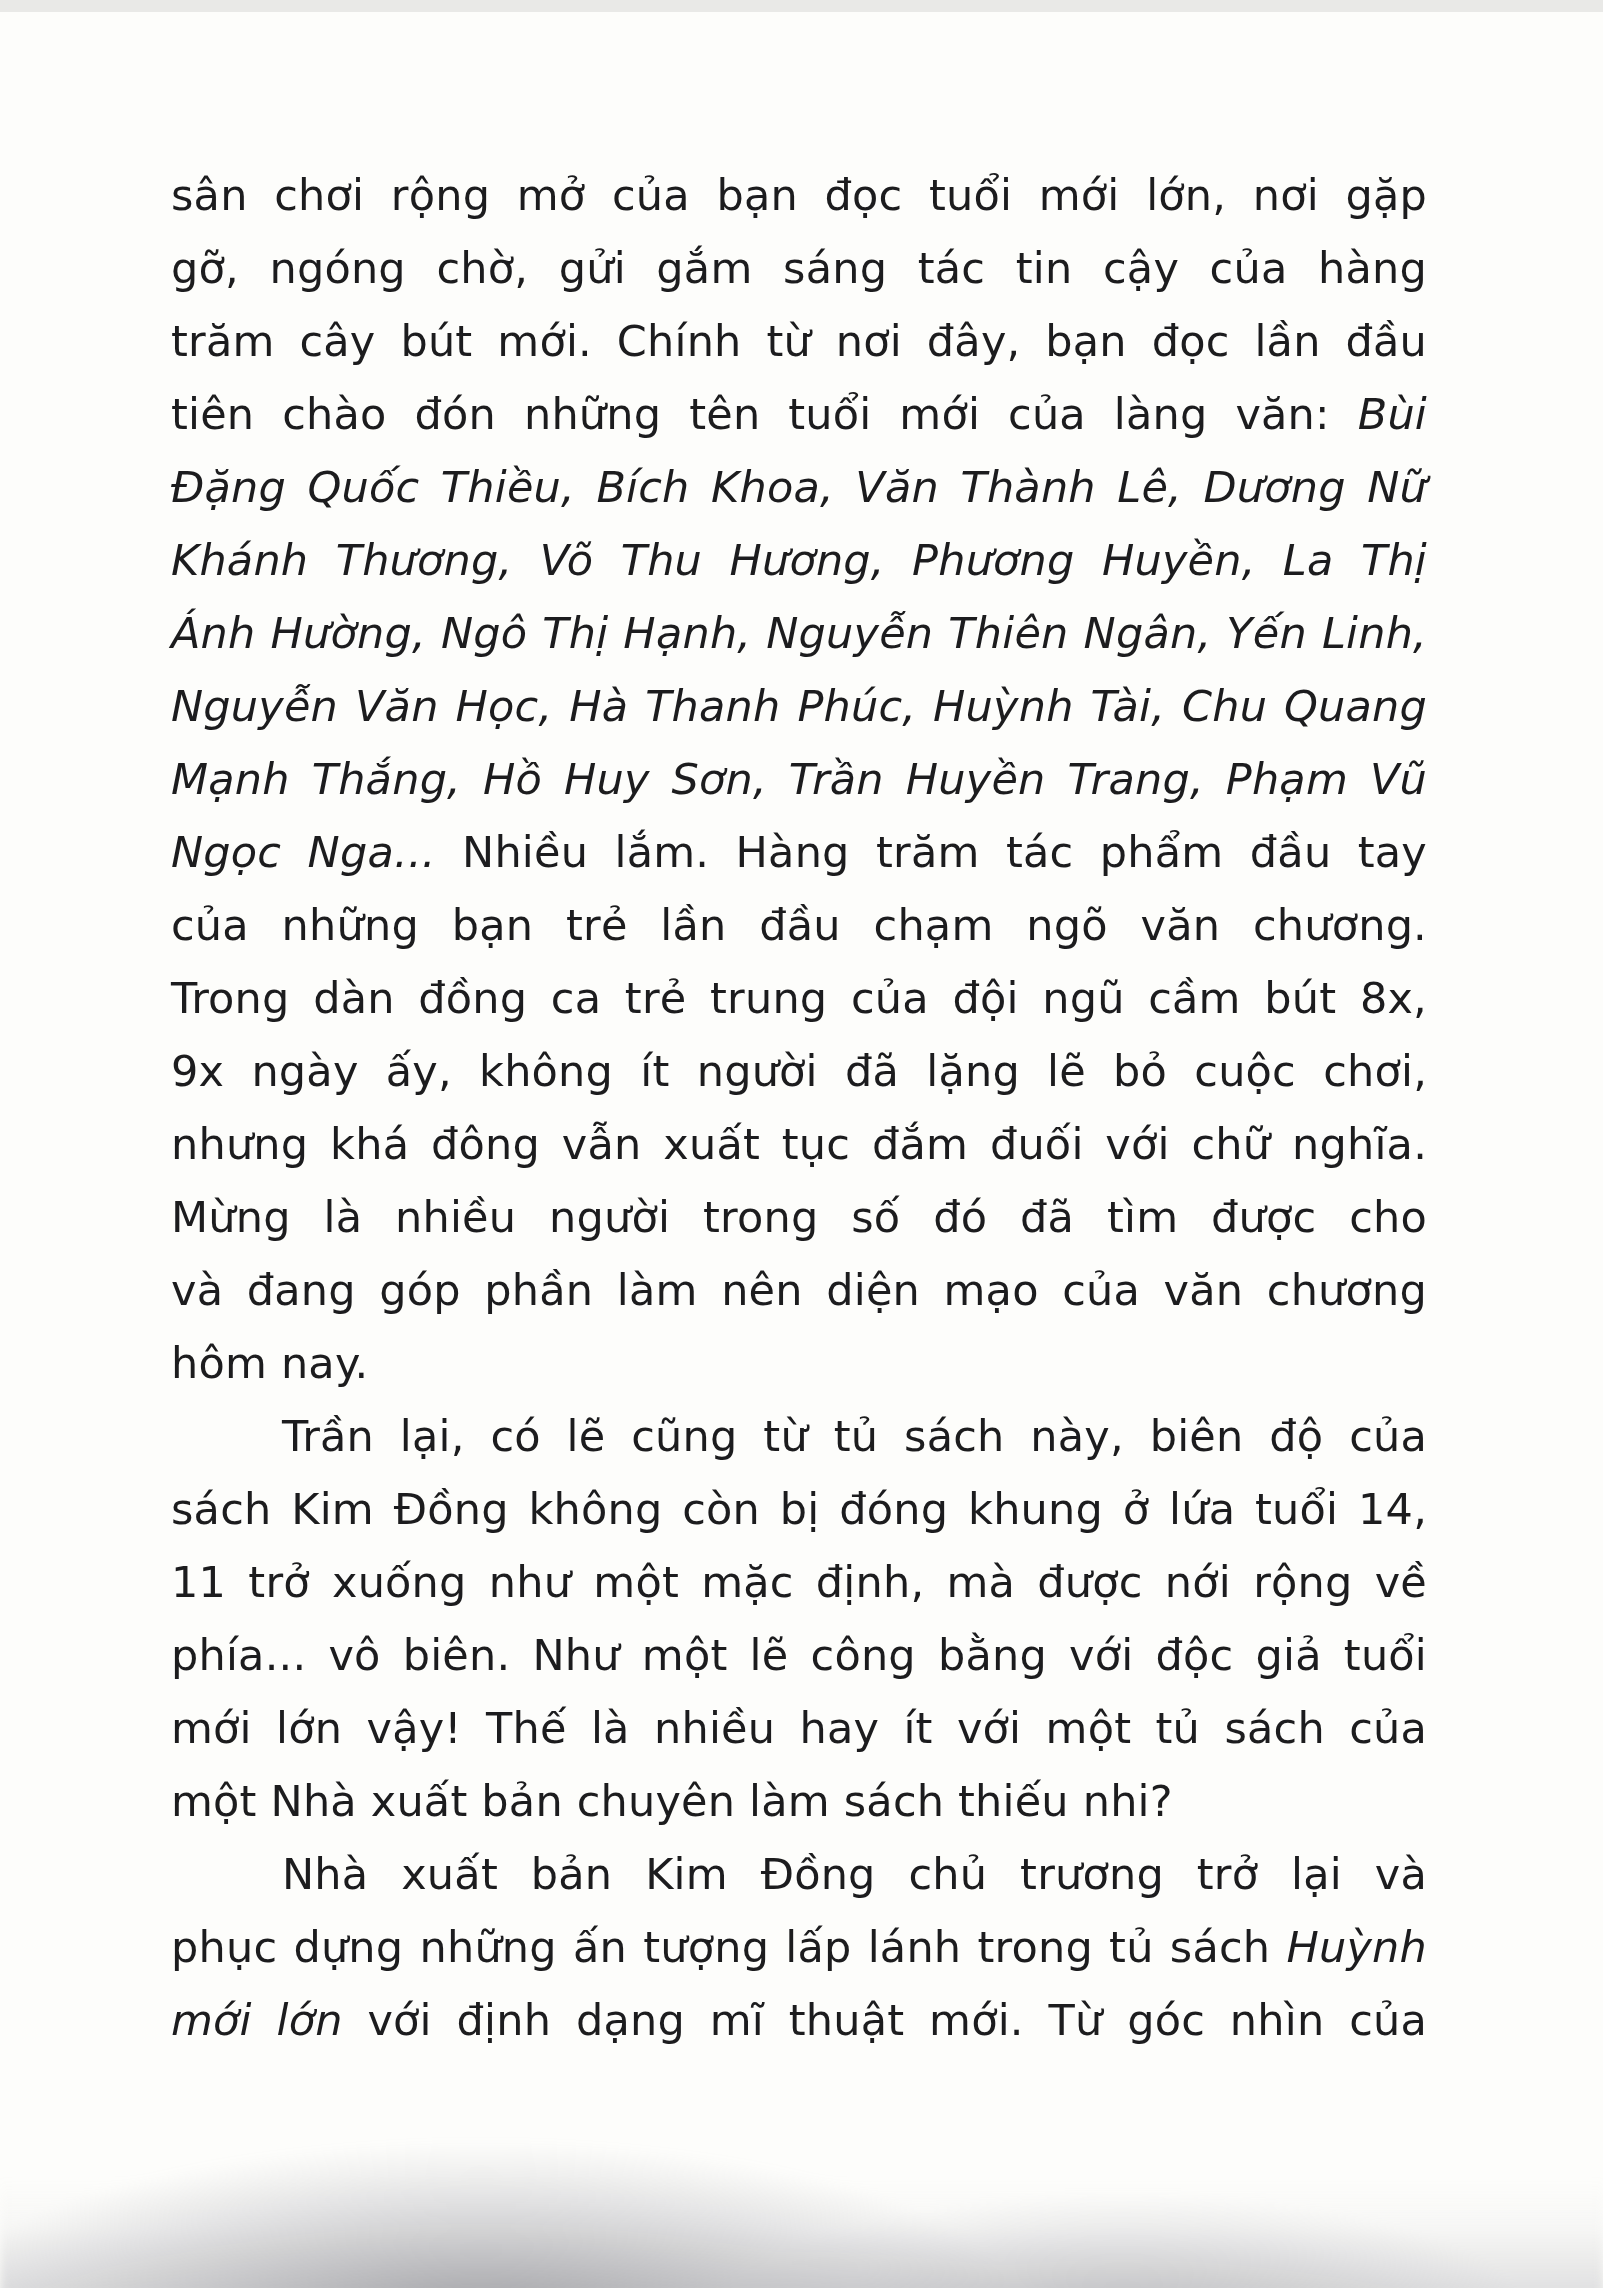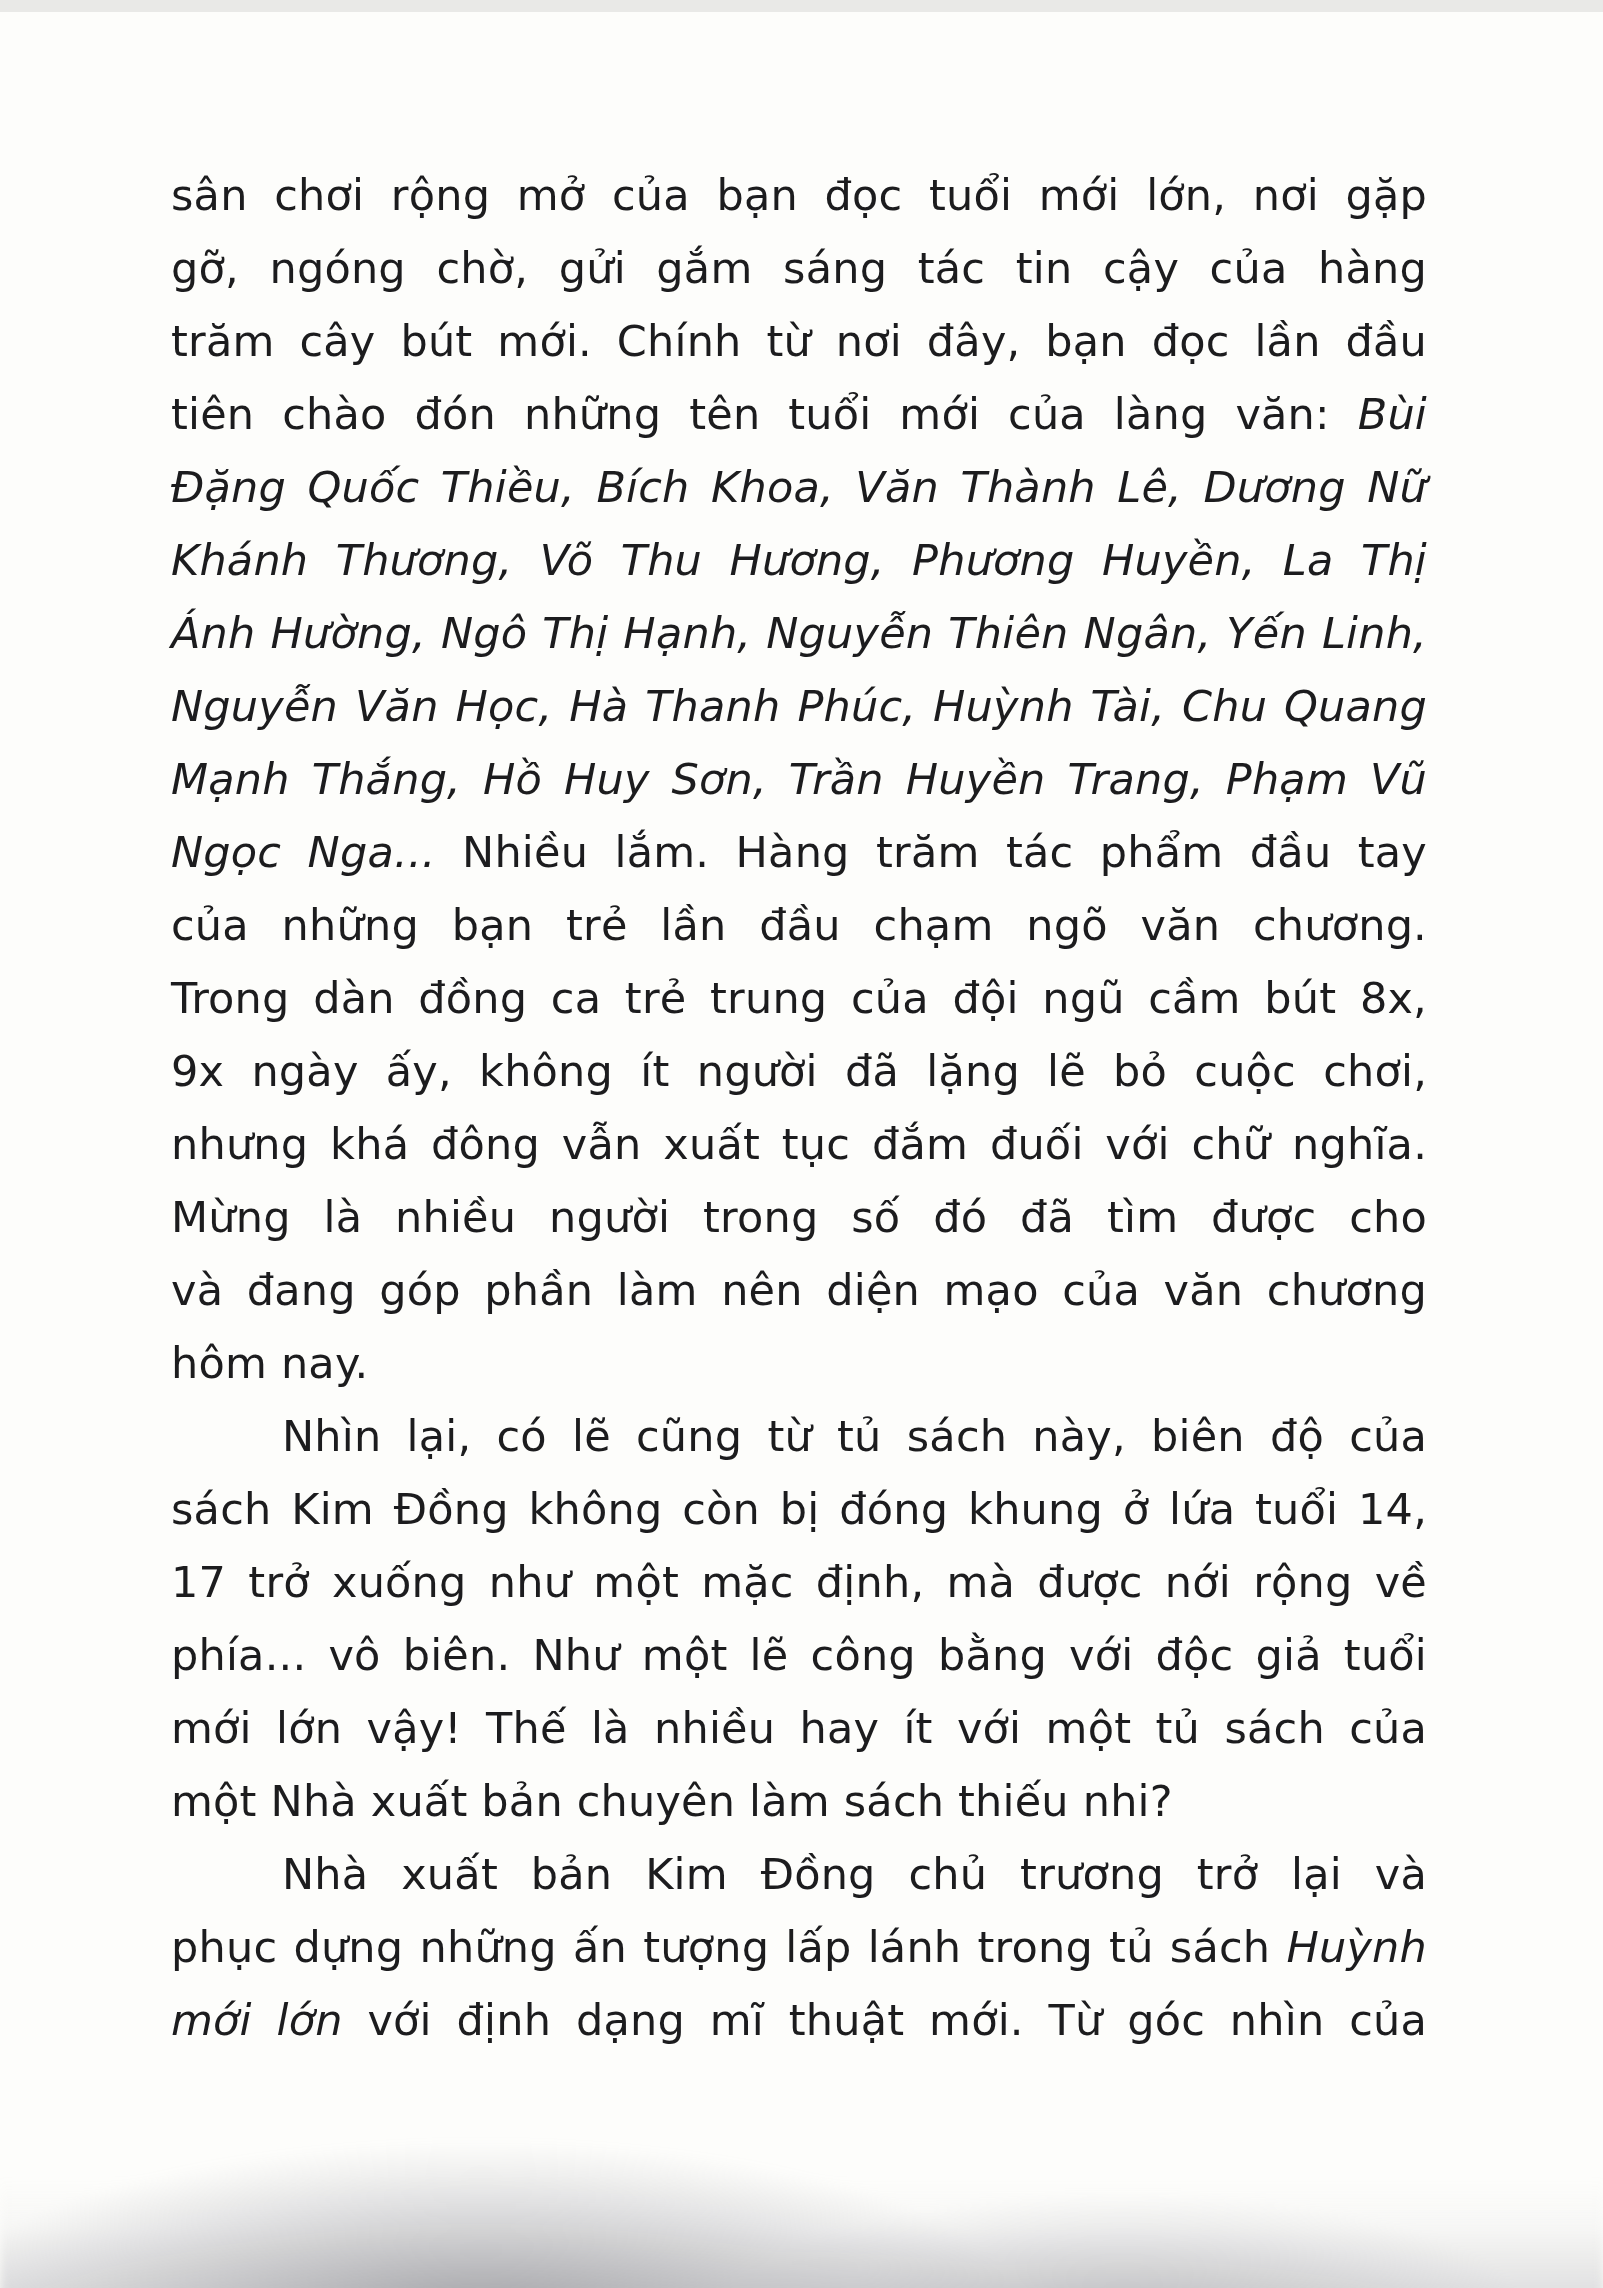--- a/index.html
+++ b/index.html
@@ -72,23 +72,23 @@
       <div class="line just"><span class="italic">Nguyễn Văn Học, Hà Thanh Phúc, Huỳnh Tài, Chu Quang</span></div>
       <div class="line just"><span class="italic">Mạnh Thắng, Hồ Huy Sơn, Trần Huyền Trang, Phạm Vũ</span></div>
       <div class="line just"><span class="italic">Ngọc Nga... </span><span class="normal">Nhiều lắm. Hàng trăm tác phẩm đầu tay</span></div>
       <div class="line just"><span class="normal">của những bạn trẻ lần đầu chạm ngõ văn chương.</span></div>
       <div class="line just"><span class="normal">Trong dàn đồng ca trẻ trung của đội ngũ cầm bút 8x,</span></div>
       <div class="line just"><span class="normal">9x ngày ấy, không ít người đã lặng lẽ bỏ cuộc chơi,</span></div>
       <div class="line just"><span class="normal">nhưng khá đông vẫn xuất tục đắm đuối với chữ nghĩa.</span></div>
       <div class="line just"><span class="normal">Mừng là nhiều người trong số đó đã tìm được cho</span></div>
       <div class="line just"><span class="normal">và đang góp phần làm nên diện mạo của văn chương</span></div>
       <div class="line left"><span class="normal">hôm nay.</span></div>
-      <div class="line just indent"><span class="normal">Nhìn lại, có lẽ cũng từ tủ sách này, biên độ của</span></div>
+      <div class="line just indent"><span class="normal">Trần lại, có lẽ cũng từ tủ sách này, biên độ của</span></div>
       <div class="line just"><span class="normal">sách Kim Đồng không còn bị đóng khung ở lứa tuổi 14,</span></div>
-      <div class="line just"><span class="normal">17 trở xuống như một mặc định, mà được nới rộng về</span></div>
+      <div class="line just"><span class="normal">11 trở xuống như một mặc định, mà được nới rộng về</span></div>
       <div class="line just"><span class="normal">phía... vô biên. Như một lẽ công bằng với độc giả tuổi</span></div>
       <div class="line just"><span class="normal">mới lớn vậy! Thế là nhiều hay ít với một tủ sách của</span></div>
       <div class="line left"><span class="normal">một Nhà xuất bản chuyên làm sách thiếu nhi?</span></div>
       <div class="line just indent"><span class="normal">Nhà xuất bản Kim Đồng chủ trương trở lại và</span></div>
       <div class="line just"><span class="normal">phục dựng những ấn tượng lấp lánh trong tủ sách </span><span class="italic">Huỳnh</span></div>
       <div class="line just"><span class="italic">mới lớn </span><span class="normal">với định dạng mĩ thuật mới. Từ góc nhìn của</span></div>
     </div>
   <div class="scan-shadow"></div>
 </div>
 

